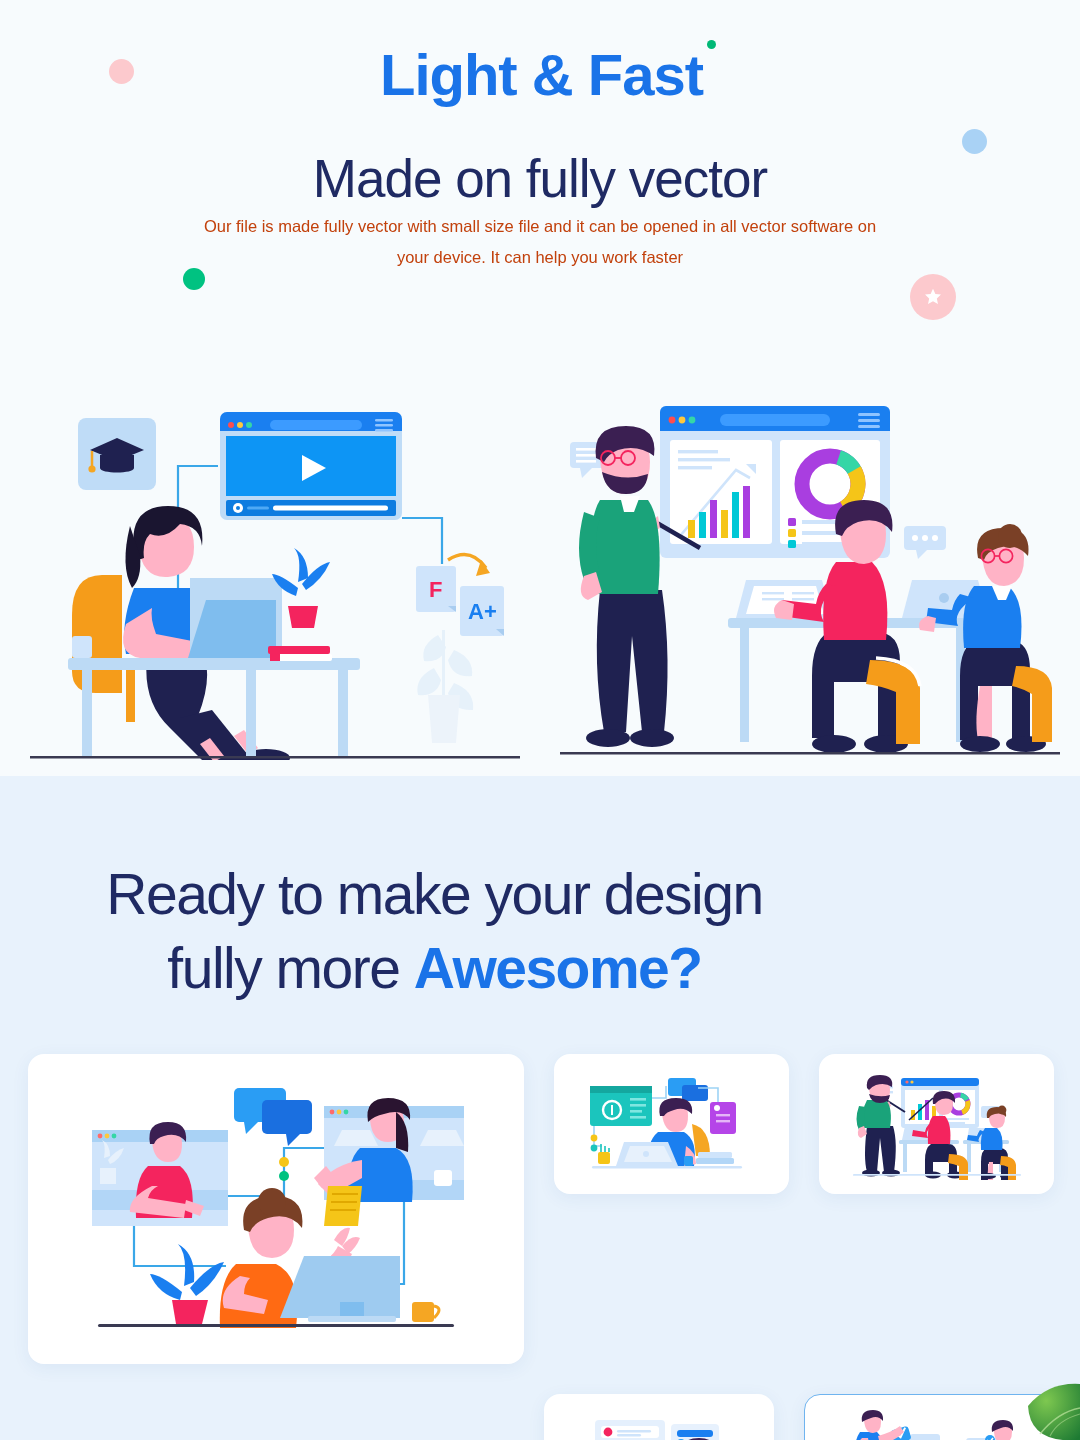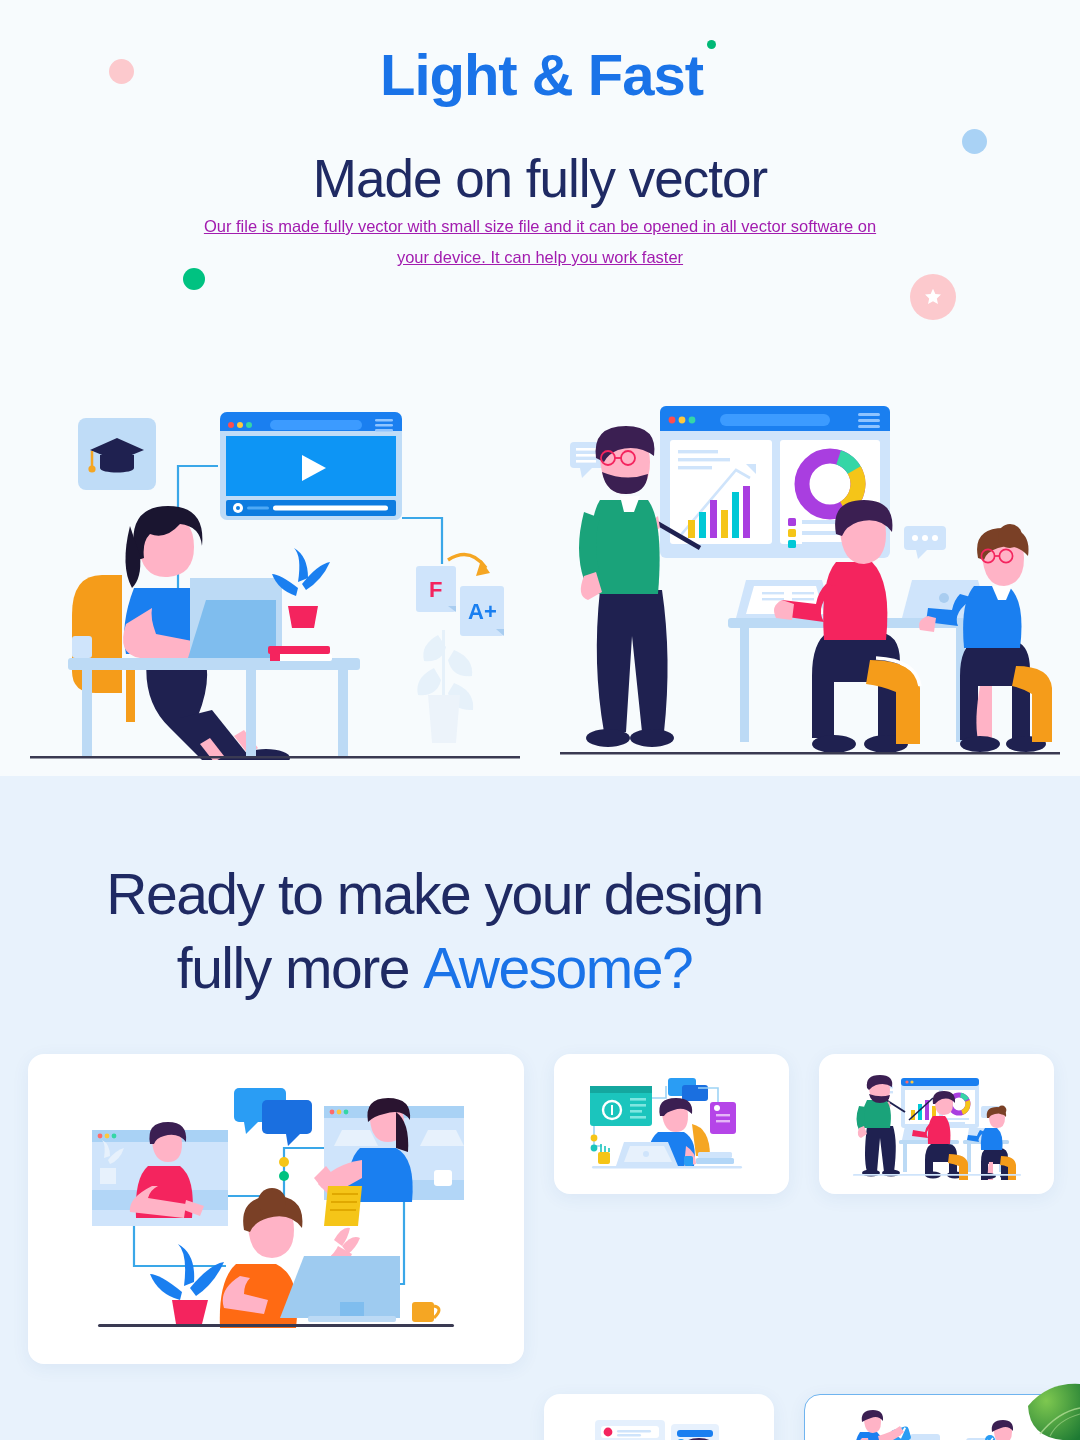--- a/index.html
+++ b/index.html
@@ -30,22 +30,21 @@
   .hero-sub{
     position:absolute; top:116px; left:0; width:1080px;
     text-align:center;
     font-size:53px; font-weight:400; letter-spacing:-1px;
     color:#1f2a63;
     margin-top:32px;
   }
   .hero-para{
     position:absolute; top:211px; left:190px; width:700px;
     text-align:center; font-size:16.5px; line-height:31px;
-    color:#a21caf;
-    text-decoration:underline;
+    color:#c2410c;
   }
 
   
   .dot{ position:absolute; border-radius:50%; }
   .d-pink{ left:109px; top:59px; width:25px; height:25px; background:#fcc9cd; }
   .d-green{ left:183px; top:268px; width:22px; height:22px; background:#00c281; }
   .d-blue{ left:962px; top:129px; width:25px; height:25px; background:#a9d2f5; }
   .starcircle{
     position:absolute; left:910px; top:274px; width:46px; height:46px;
     border-radius:50%; background:#fcc9cd;
@@ -61,21 +60,21 @@
   
   .cta{
     position:absolute; left:0; top:776px; width:1080px; height:664px;
     background:#e8f2fc; overflow:hidden;
   }
   .cta-title{
     position:absolute; top:81px; left:0; width:869px; text-align:center;
     font-size:57px; font-weight:500; letter-spacing:-1.5px;
     line-height:74px; color:#1f2a63;
   }
-  .cta-title .accent{ color:#1a73e8; font-weight:400; }
+  .cta-title .accent{ color:#1a73e8; font-weight:700; }
 
   
   .grid{
     position:absolute; left:28px; top:278px; width:1036px;
   }
   .row{ display:flex; gap:30px; margin-bottom:30px; }
   .card{
     background:#ffffff; border-radius:16px;
     box-shadow:0 4px 18px rgba(40,90,160,.07);
     display:flex; align-items:center; justify-content:center;

